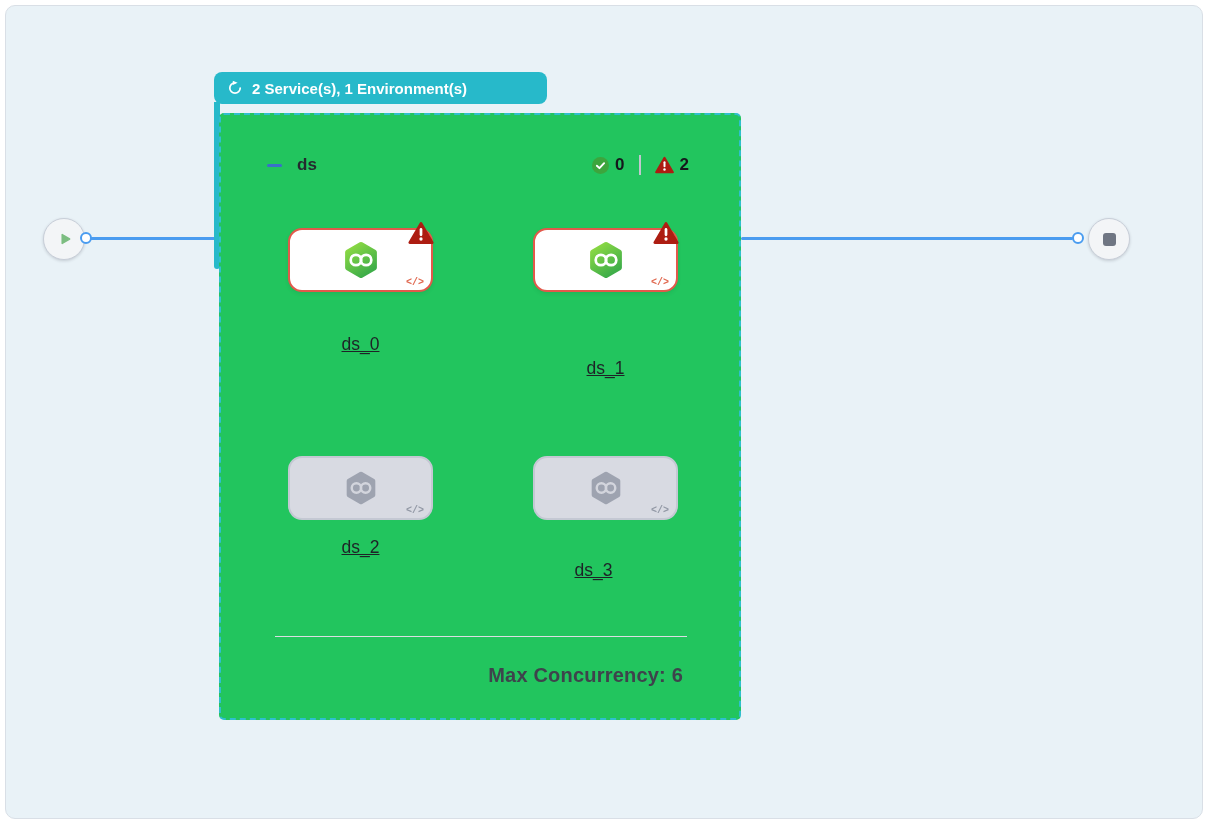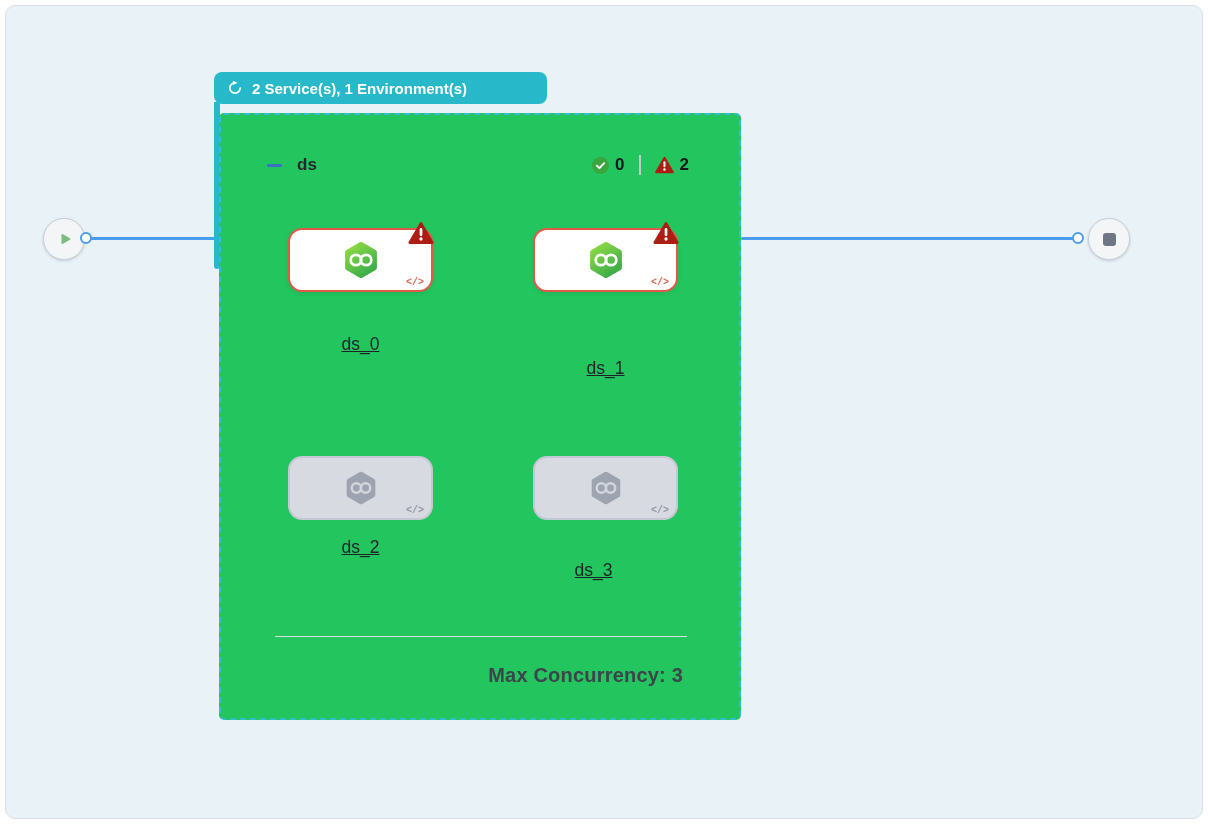--- a/index.html
+++ b/index.html
@@ -166,21 +166,21 @@
         <circle cx="14.9" cy="20" r="5.2" fill="none" stroke="#d3d5dd" stroke-width="2.7"></circle>
         <circle cx="25.1" cy="20" r="5.2" fill="none" stroke="#d3d5dd" stroke-width="2.7"></circle>
       </svg>
       <span class="code">&lt;/&gt;</span>
     </div>
 
     <div class="svc-label" style="left:67px; top:422px;">ds_2</div>
     <div class="svc-label" style="left:300px; top:445px;">ds_3</div>
 
     <div class="stage-divider"></div>
-    <div class="stage-footer">Max Concurrency: 3</div>
+    <div class="stage-footer">Max Concurrency: 6</div>
   </div>
 
   <div class="loop-badge">
     <svg viewBox="0 0 16 16" width="16" height="16">
       <path d="M13.2 8 A5.2 5.2 0 1 1 8 2.8" fill="none" stroke="#ffffff" stroke-width="1.7" stroke-linecap="round"></path>
       <path d="M5.8 0.7 L10.6 2.8 L5.8 5 Z" fill="#ffffff"></path>
     </svg>
     <span>2 Service(s), 1 Environment(s)</span>
   </div>
 

